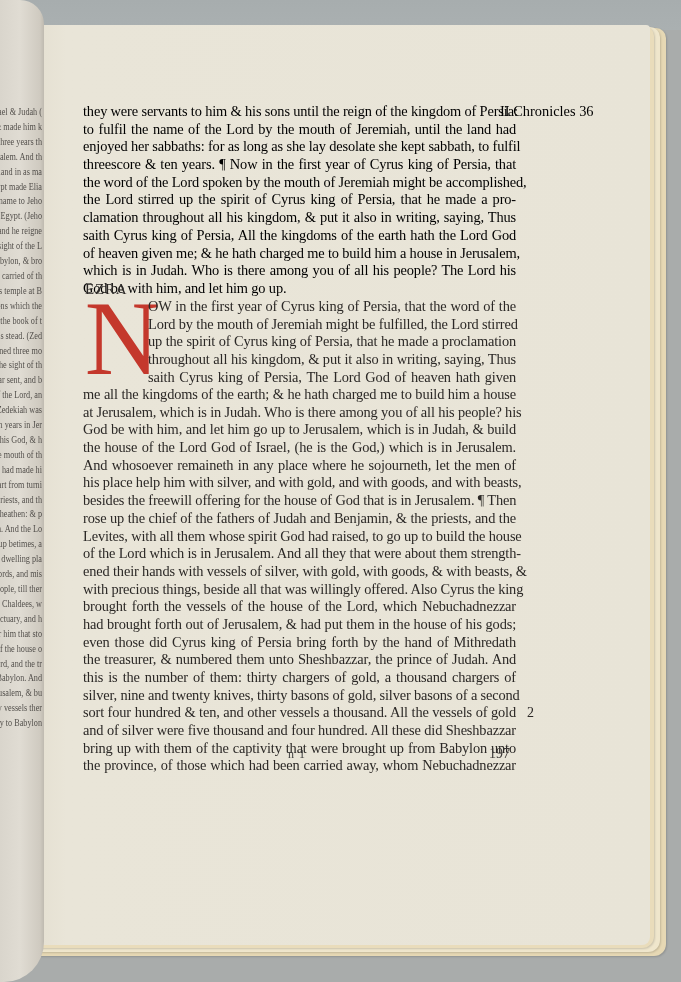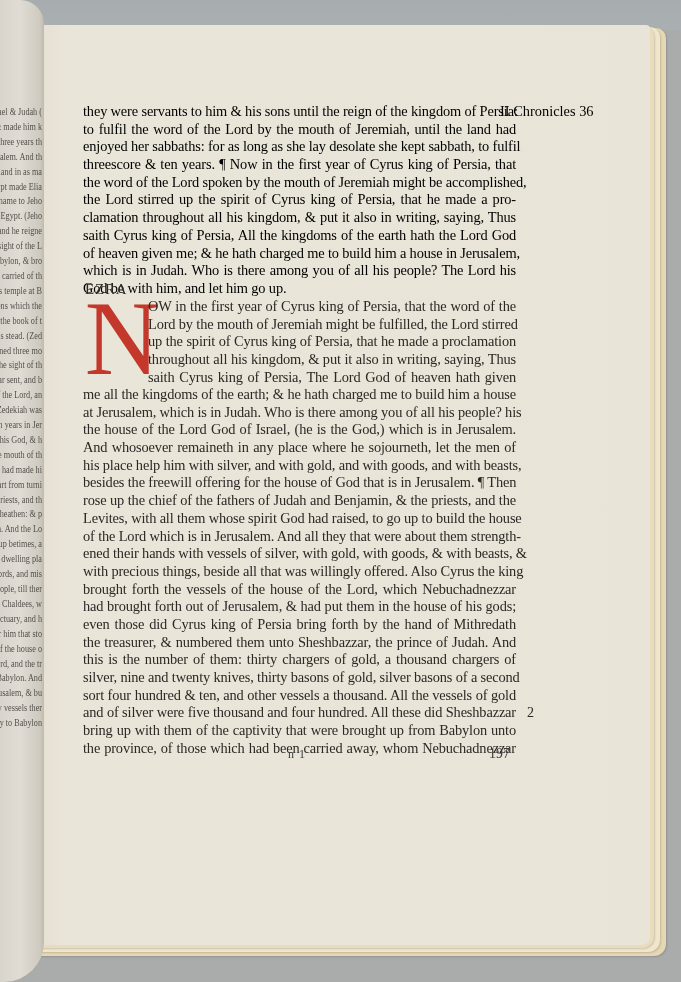--- a/index.html
+++ b/index.html
@@ -126,21 +126,21 @@
       <div>Lord, and the tr</div>
       <div>to Babylon. And</div>
       <div>f Jerusalem, &amp; bu</div>
       <div>odly vessels ther</div>
       <div>way to Babylon</div>
     </div>
 </div>
 
 <div class="text-block" id="cont-block">
     <div class="line">they were servants to him &amp; his sons until the reign of the kingdom of Persia:</div>
-    <div class="line">to fulfil the word of the Lord by the mouth of Jeremiah, until the land had</div>
+    <div class="line">to fulfil the name of the Lord by the mouth of Jeremiah, until the land had</div>
     <div class="line">enjoyed her sabbaths: for as long as she lay desolate she kept sabbath, to fulfil</div>
     <div class="line">threescore &amp; ten years. ¶ Now in the first year of Cyrus king of Persia, that</div>
     <div class="line">the word of the Lord spoken by the mouth of Jeremiah might be accomplished,</div>
     <div class="line">the Lord stirred up the spirit of Cyrus king of Persia, that he made a pro-</div>
     <div class="line">clamation throughout all his kingdom, &amp; put it also in writing, saying, Thus</div>
     <div class="line">saith Cyrus king of Persia, All the kingdoms of the earth hath the Lord God</div>
     <div class="line">of heaven given me; &amp; he hath charged me to build him a house in Jerusalem,</div>
     <div class="line">which is in Judah. Who is there among you of all his people? The Lord his</div>
     <div class="line last">God be with him, and let him go up.</div>
   </div>
@@ -155,20 +155,21 @@
     <div class="line">OW in the first year of Cyrus king of Persia, that the word of the</div>
     <div class="line">Lord by the mouth of Jeremiah might be fulfilled, the Lord stirred</div>
     <div class="line">up the spirit of Cyrus king of Persia, that he made a proclamation</div>
     <div class="line">throughout all his kingdom, &amp; put it also in writing, saying, Thus</div>
     <div class="line">saith Cyrus king of Persia, The Lord God of heaven hath given</div>
   </div>
 
 <div class="body-block" id="body-block">
     <div class="line">me all the kingdoms of the earth; &amp; he hath charged me to build him a house</div>
     <div class="line">at Jerusalem, which is in Judah. Who is there among you of all his people? his</div>
+    <div class="line">God be with him, and let him go up to Jerusalem, which is in Judah, &amp; build</div>
     <div class="line">the house of the Lord God of Israel, (he is the God,) which is in Jerusalem.</div>
     <div class="line">And whosoever remaineth in any place where he sojourneth, let the men of</div>
     <div class="line">his place help him with silver, and with gold, and with goods, and with beasts,</div>
     <div class="line">besides the freewill offering for the house of God that is in Jerusalem. ¶ Then</div>
     <div class="line">rose up the chief of the fathers of Judah and Benjamin, &amp; the priests, and the</div>
     <div class="line">Levites, with all them whose spirit God had raised, to go up to build the house</div>
     <div class="line">of the Lord which is in Jerusalem. And all they that were about them strength-</div>
     <div class="line">ened their hands with vessels of silver, with gold, with goods, &amp; with beasts, &amp;</div>
     <div class="line">with precious things, beside all that was willingly offered. Also Cyrus the king</div>
     <div class="line">brought forth the vessels of the house of the Lord, which Nebuchadnezzar</div>

